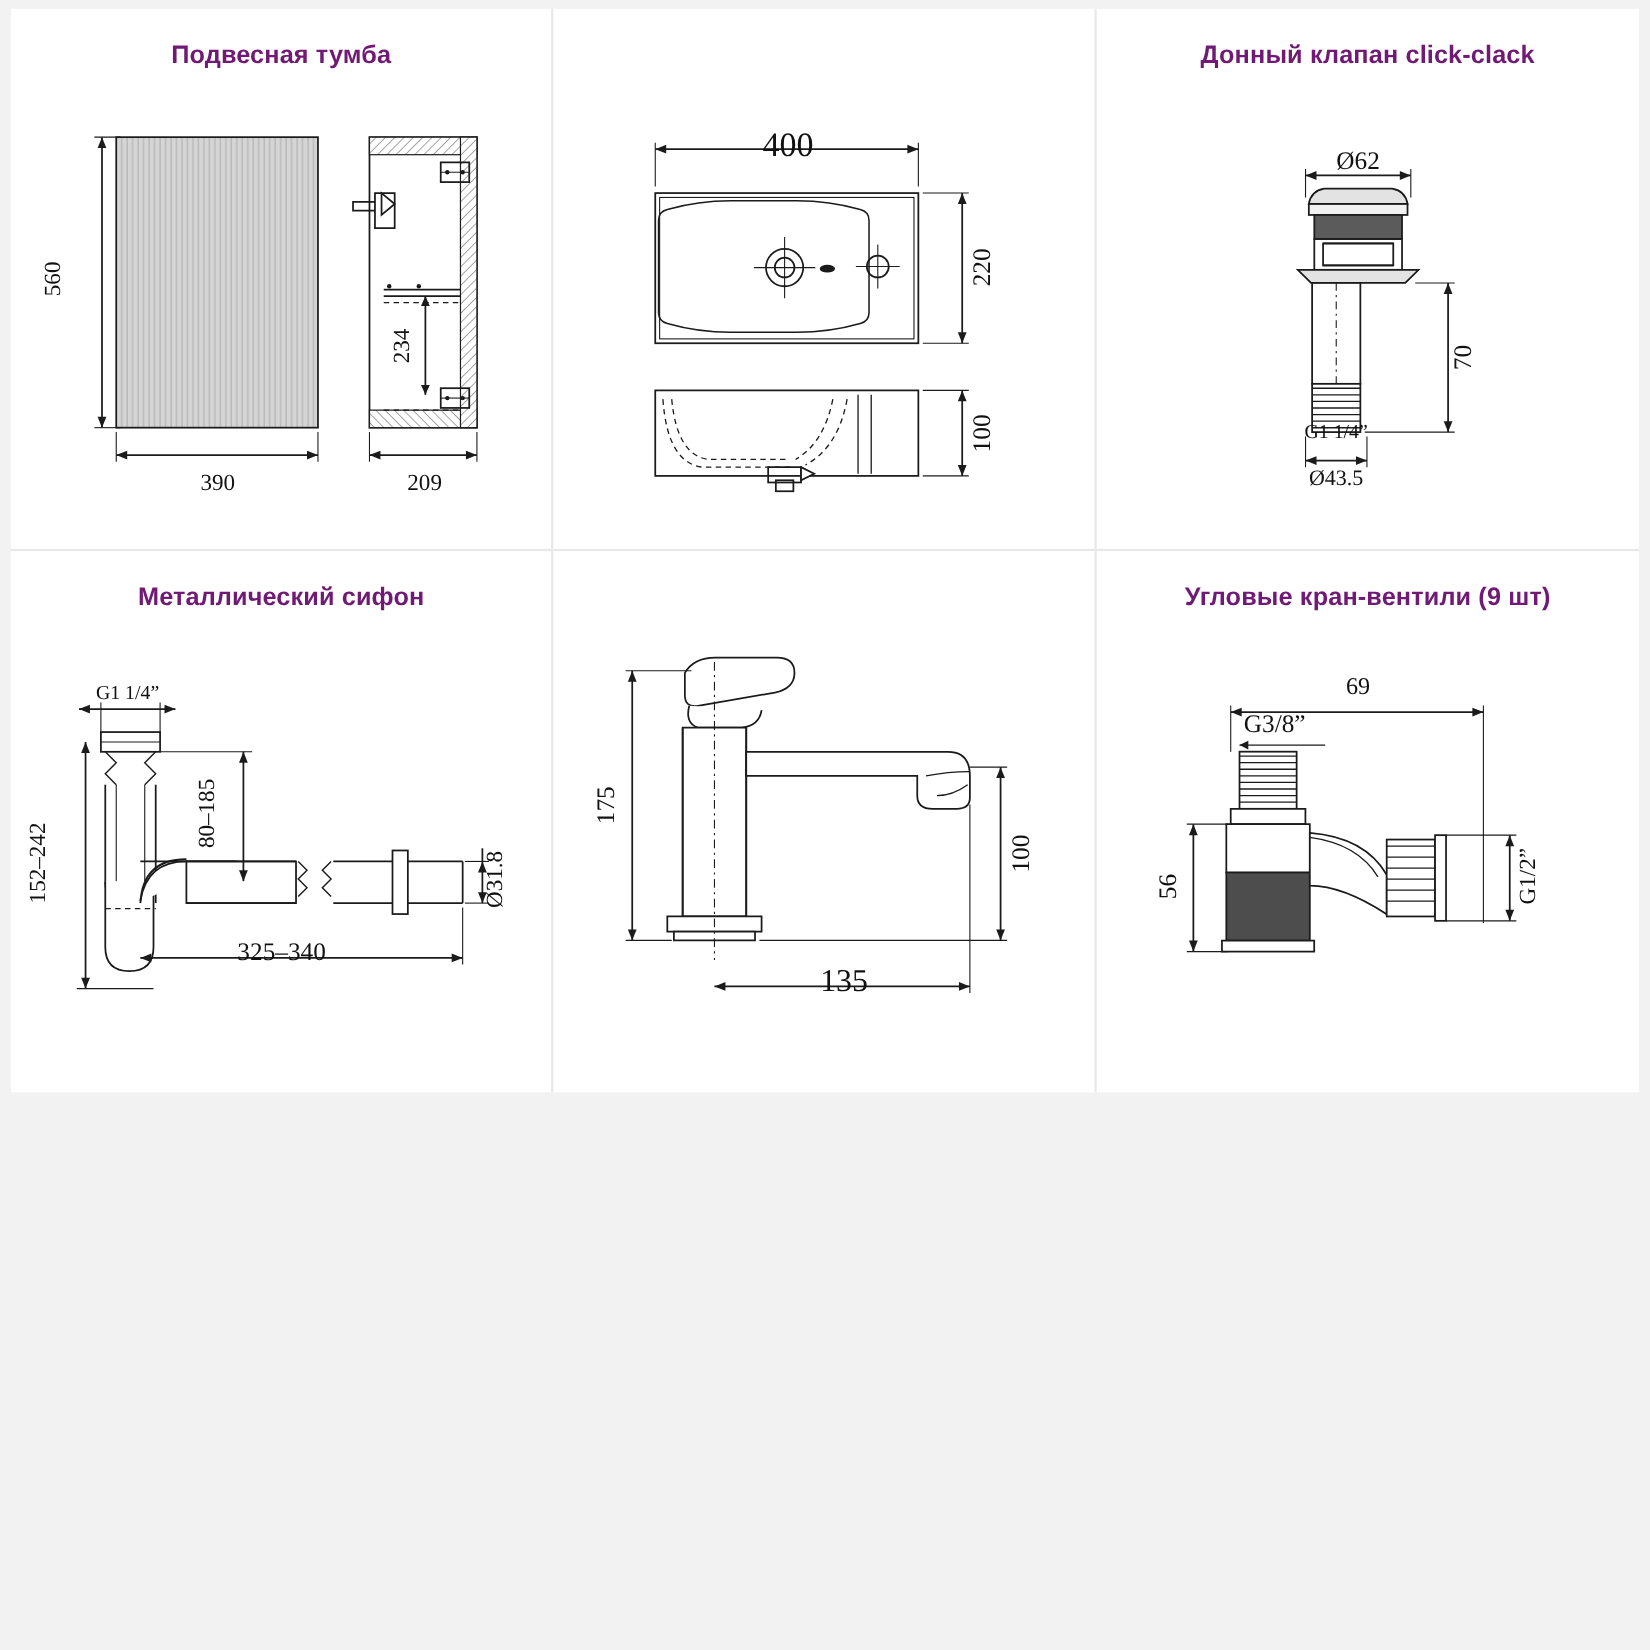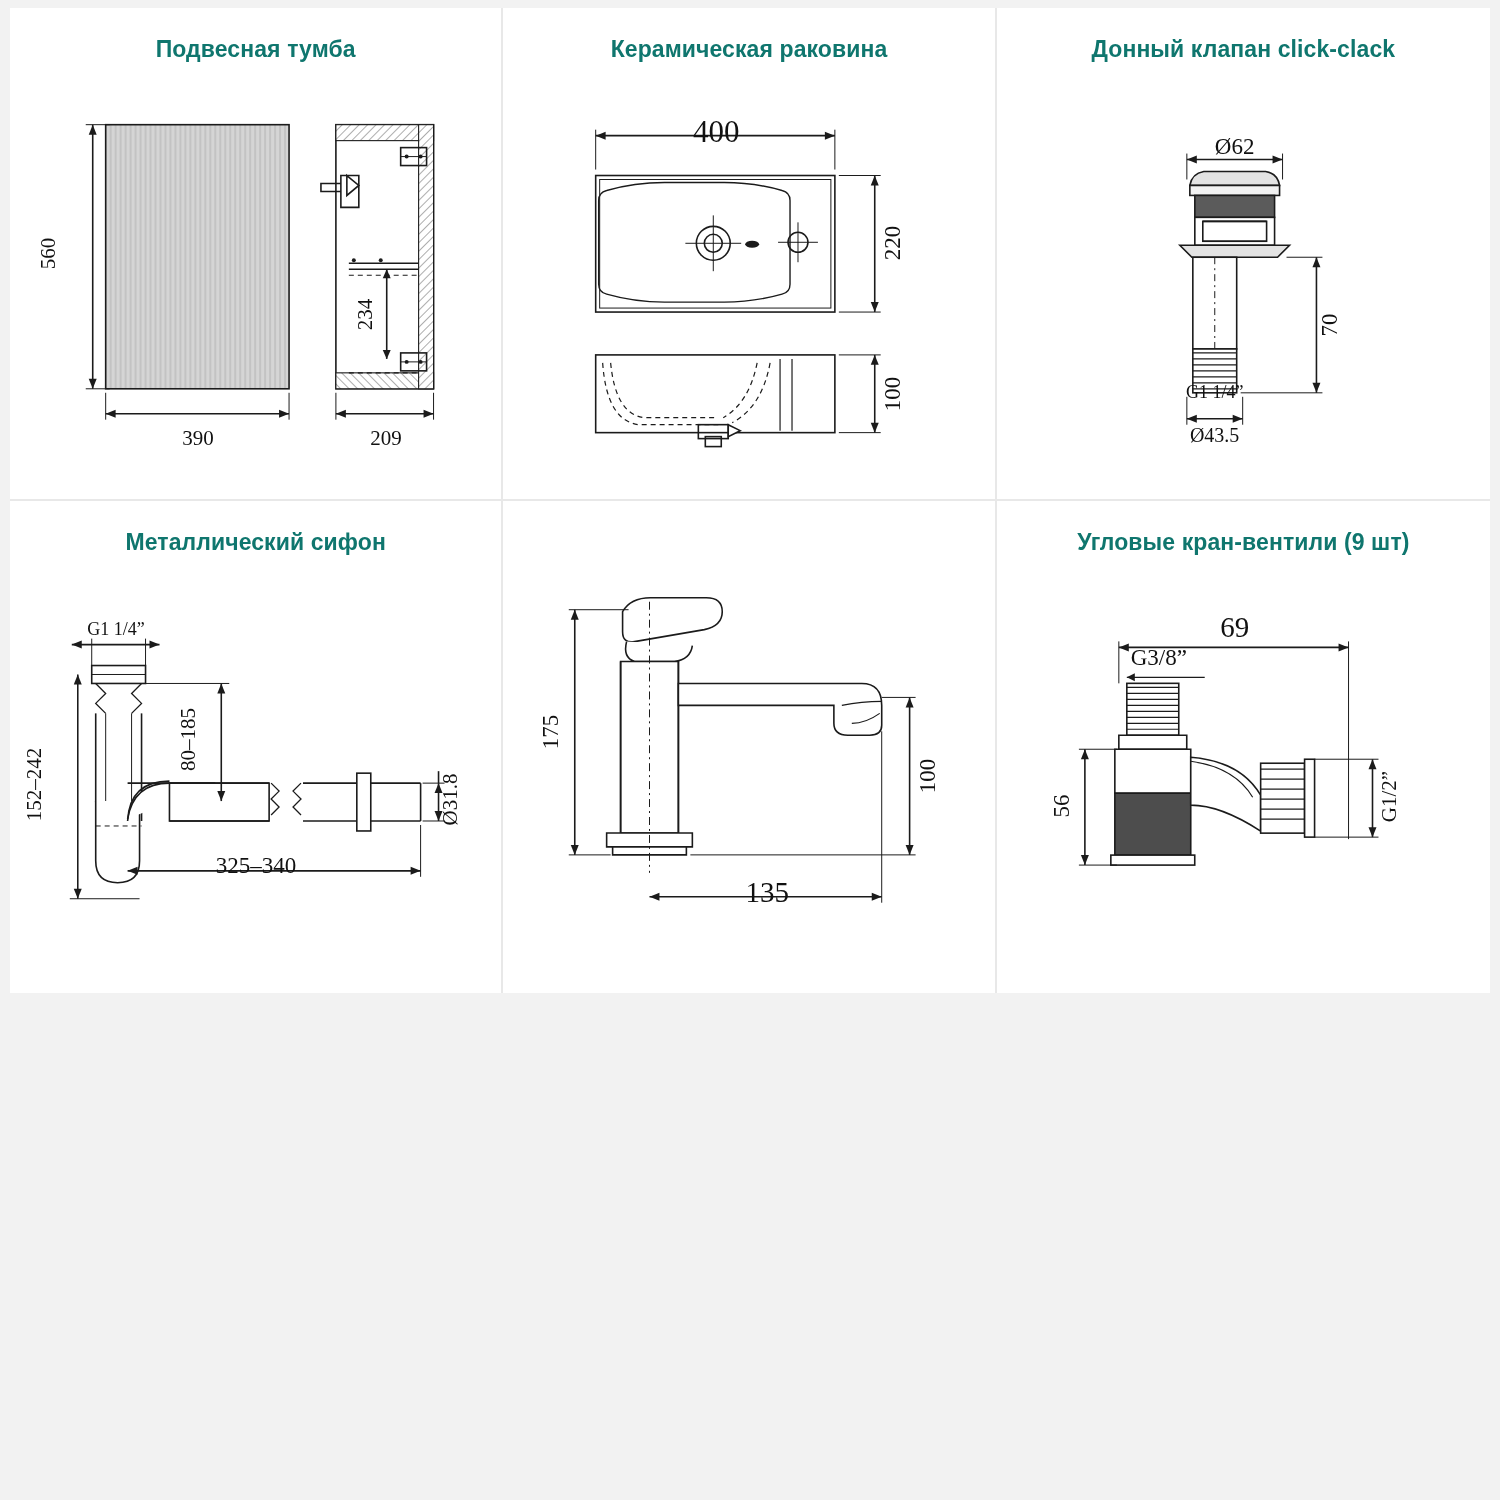--- a/index.html
+++ b/index.html
@@ -41,21 +41,21 @@
   .cell:nth-child(n+4) { border-bottom: none; }
 
   .cell-title {
     position: absolute;
     top: 28px;
     left: 0;
     width: 100%;
     text-align: center;
     font-size: 23px;
     font-weight: bold;
-    color: #0f766e;
+    color: #701a75;
     letter-spacing: 0.1px;
   }
   .draw {
     position: absolute;
     left: 0;
     top: 0;
     width: 100%;
     height: 100%;
   }
   .lbl {
@@ -151,21 +151,20 @@
           <line x1="425" y1="386" x2="425" y2="413" stroke-width="1"></line>
         </g>
       </svg>
       <div class="lbl vert" style="left:38px; top:247px; width:70px; text-align:center; margin-left:-35px; margin-top:-14px;">560</div>
       <div class="lbl" style="left:188px; top:418px; transform:translateX(-50%);">390</div>
       <div class="lbl" style="left:376px; top:418px; transform:translateX(-50%);">209</div>
       <div class="lbl vert" style="left:355px; top:308px; width:70px; text-align:center; margin-left:-35px; margin-top:-14px;">234</div>
     </div>
 
     <div class="cell">
-      <div class="cell-title">Керамическая раковина</div>
       <svg class="draw" viewBox="0 0 493 492">
         <g stroke="#1b1b1b" fill="none" stroke-width="1.6">
 
           <rect x="93" y="168" width="240" height="137"></rect>
           <rect x="97" y="172" width="232" height="129" stroke-width="1"></rect>
 
           <path d="M104 183 q28 -8 58 -8 h60 q30 0 58 8 q8 2 8 10 v84 q0 8 -8 10 q-28 8 -58 8 h-60 q-30 0 -58 -8 q-8 -2 -8 -10 v-84 q0 -8 8 -10 z" stroke-width="1.4"></path>
 
           <circle cx="211" cy="236" r="17"></circle>
           <circle cx="211" cy="236" r="9"></circle>
@@ -441,20 +440,20 @@
           <line x1="82" y1="248" x2="120" y2="248" stroke-width="1"></line>
           <line x1="82" y1="364" x2="120" y2="364" stroke-width="1"></line>
 
           <line x1="376" y1="258" x2="376" y2="336"></line>
           <path d="M376 258 l-4 10 h8 z" fill="#1b1b1b" stroke="none"></path>
           <path d="M376 336 l-4 -10 h8 z" fill="#1b1b1b" stroke="none"></path>
           <line x1="318" y1="258" x2="382" y2="258" stroke-width="1"></line>
           <line x1="318" y1="336" x2="382" y2="336" stroke-width="1"></line>
         </g>
       </svg>
-      <div class="lbl" style="left:238px; top:110px; transform:translateX(-50%); font-size:29px;">69</div>
+      <div class="lbl" style="left:238px; top:110px; transform:translateX(-50%); font-size:22px;">69</div>
       <div class="lbl" style="left:134px; top:144px; font-size:23px;">G3/8”</div>
       <div class="lbl vert" style="left:65px; top:306px; width:60px; text-align:center; margin-left:-30px; margin-top:-14px; font-size:23px;">56</div>
       <div class="lbl vert" style="left:392px; top:297px; width:80px; text-align:center; margin-left:-40px; margin-top:-14px; font-size:21px;">G1/2”</div>
     </div>
 
   </div>
 </div>
 
 </body></html>

